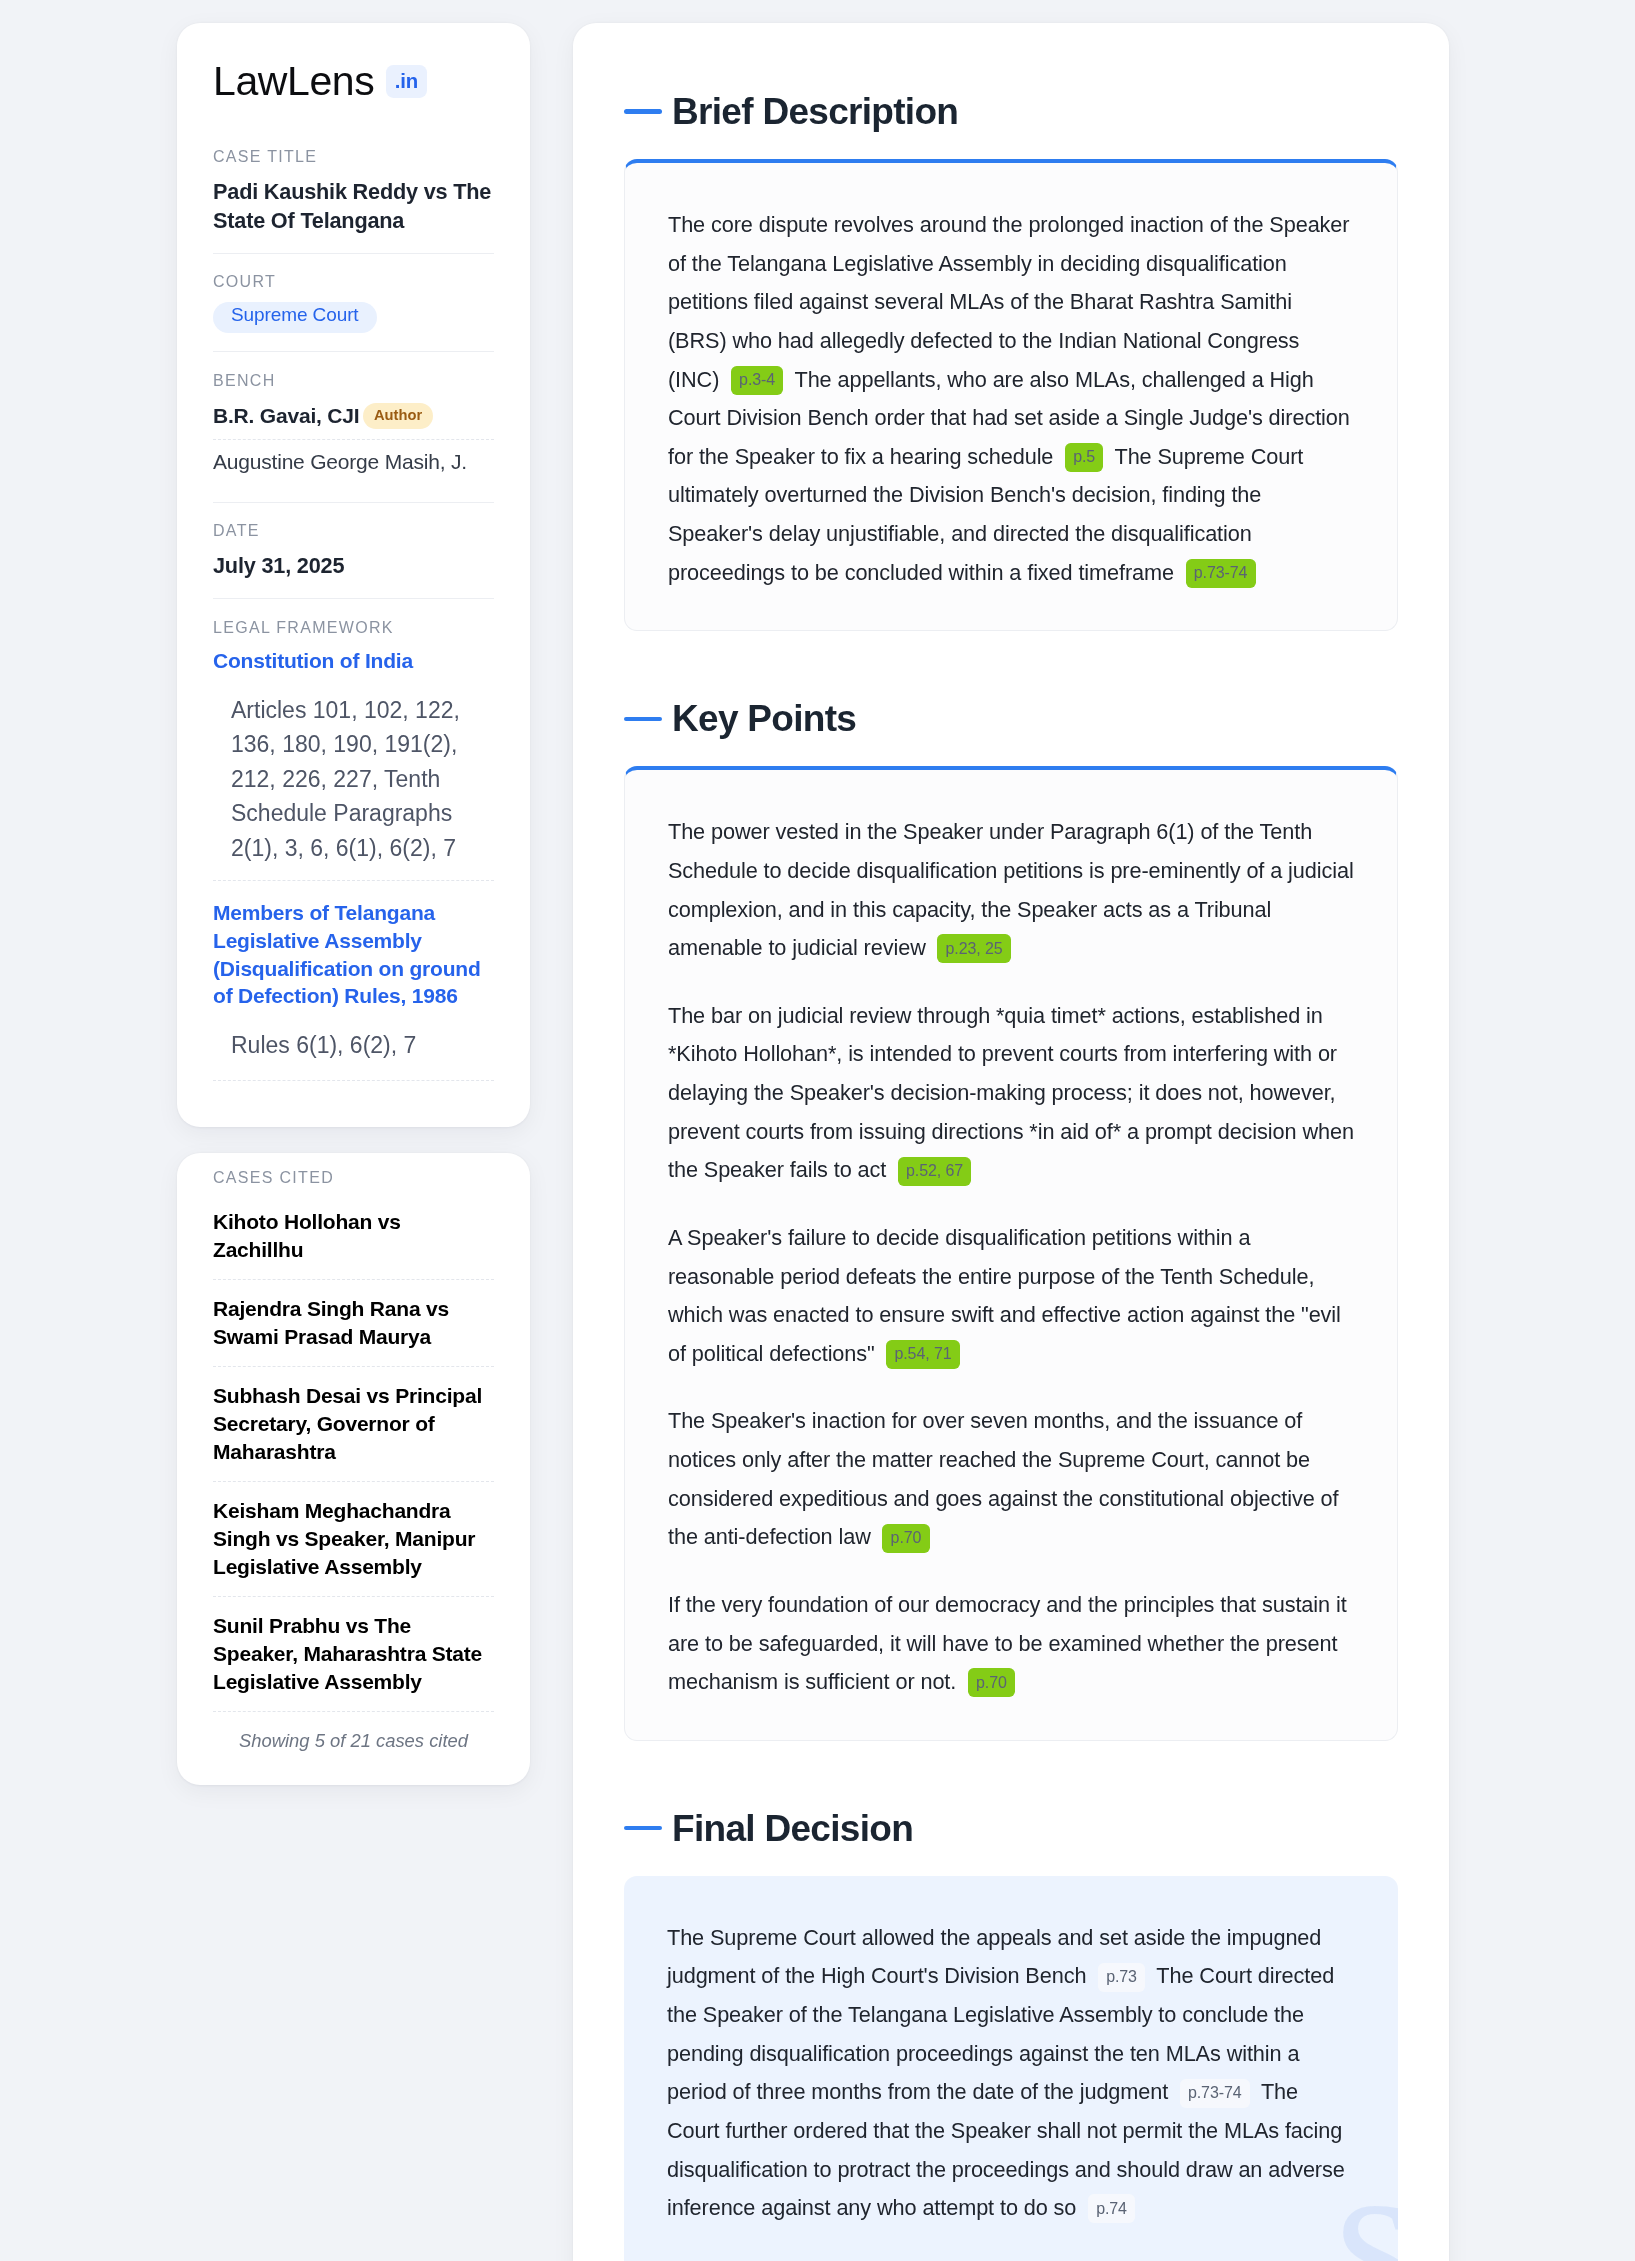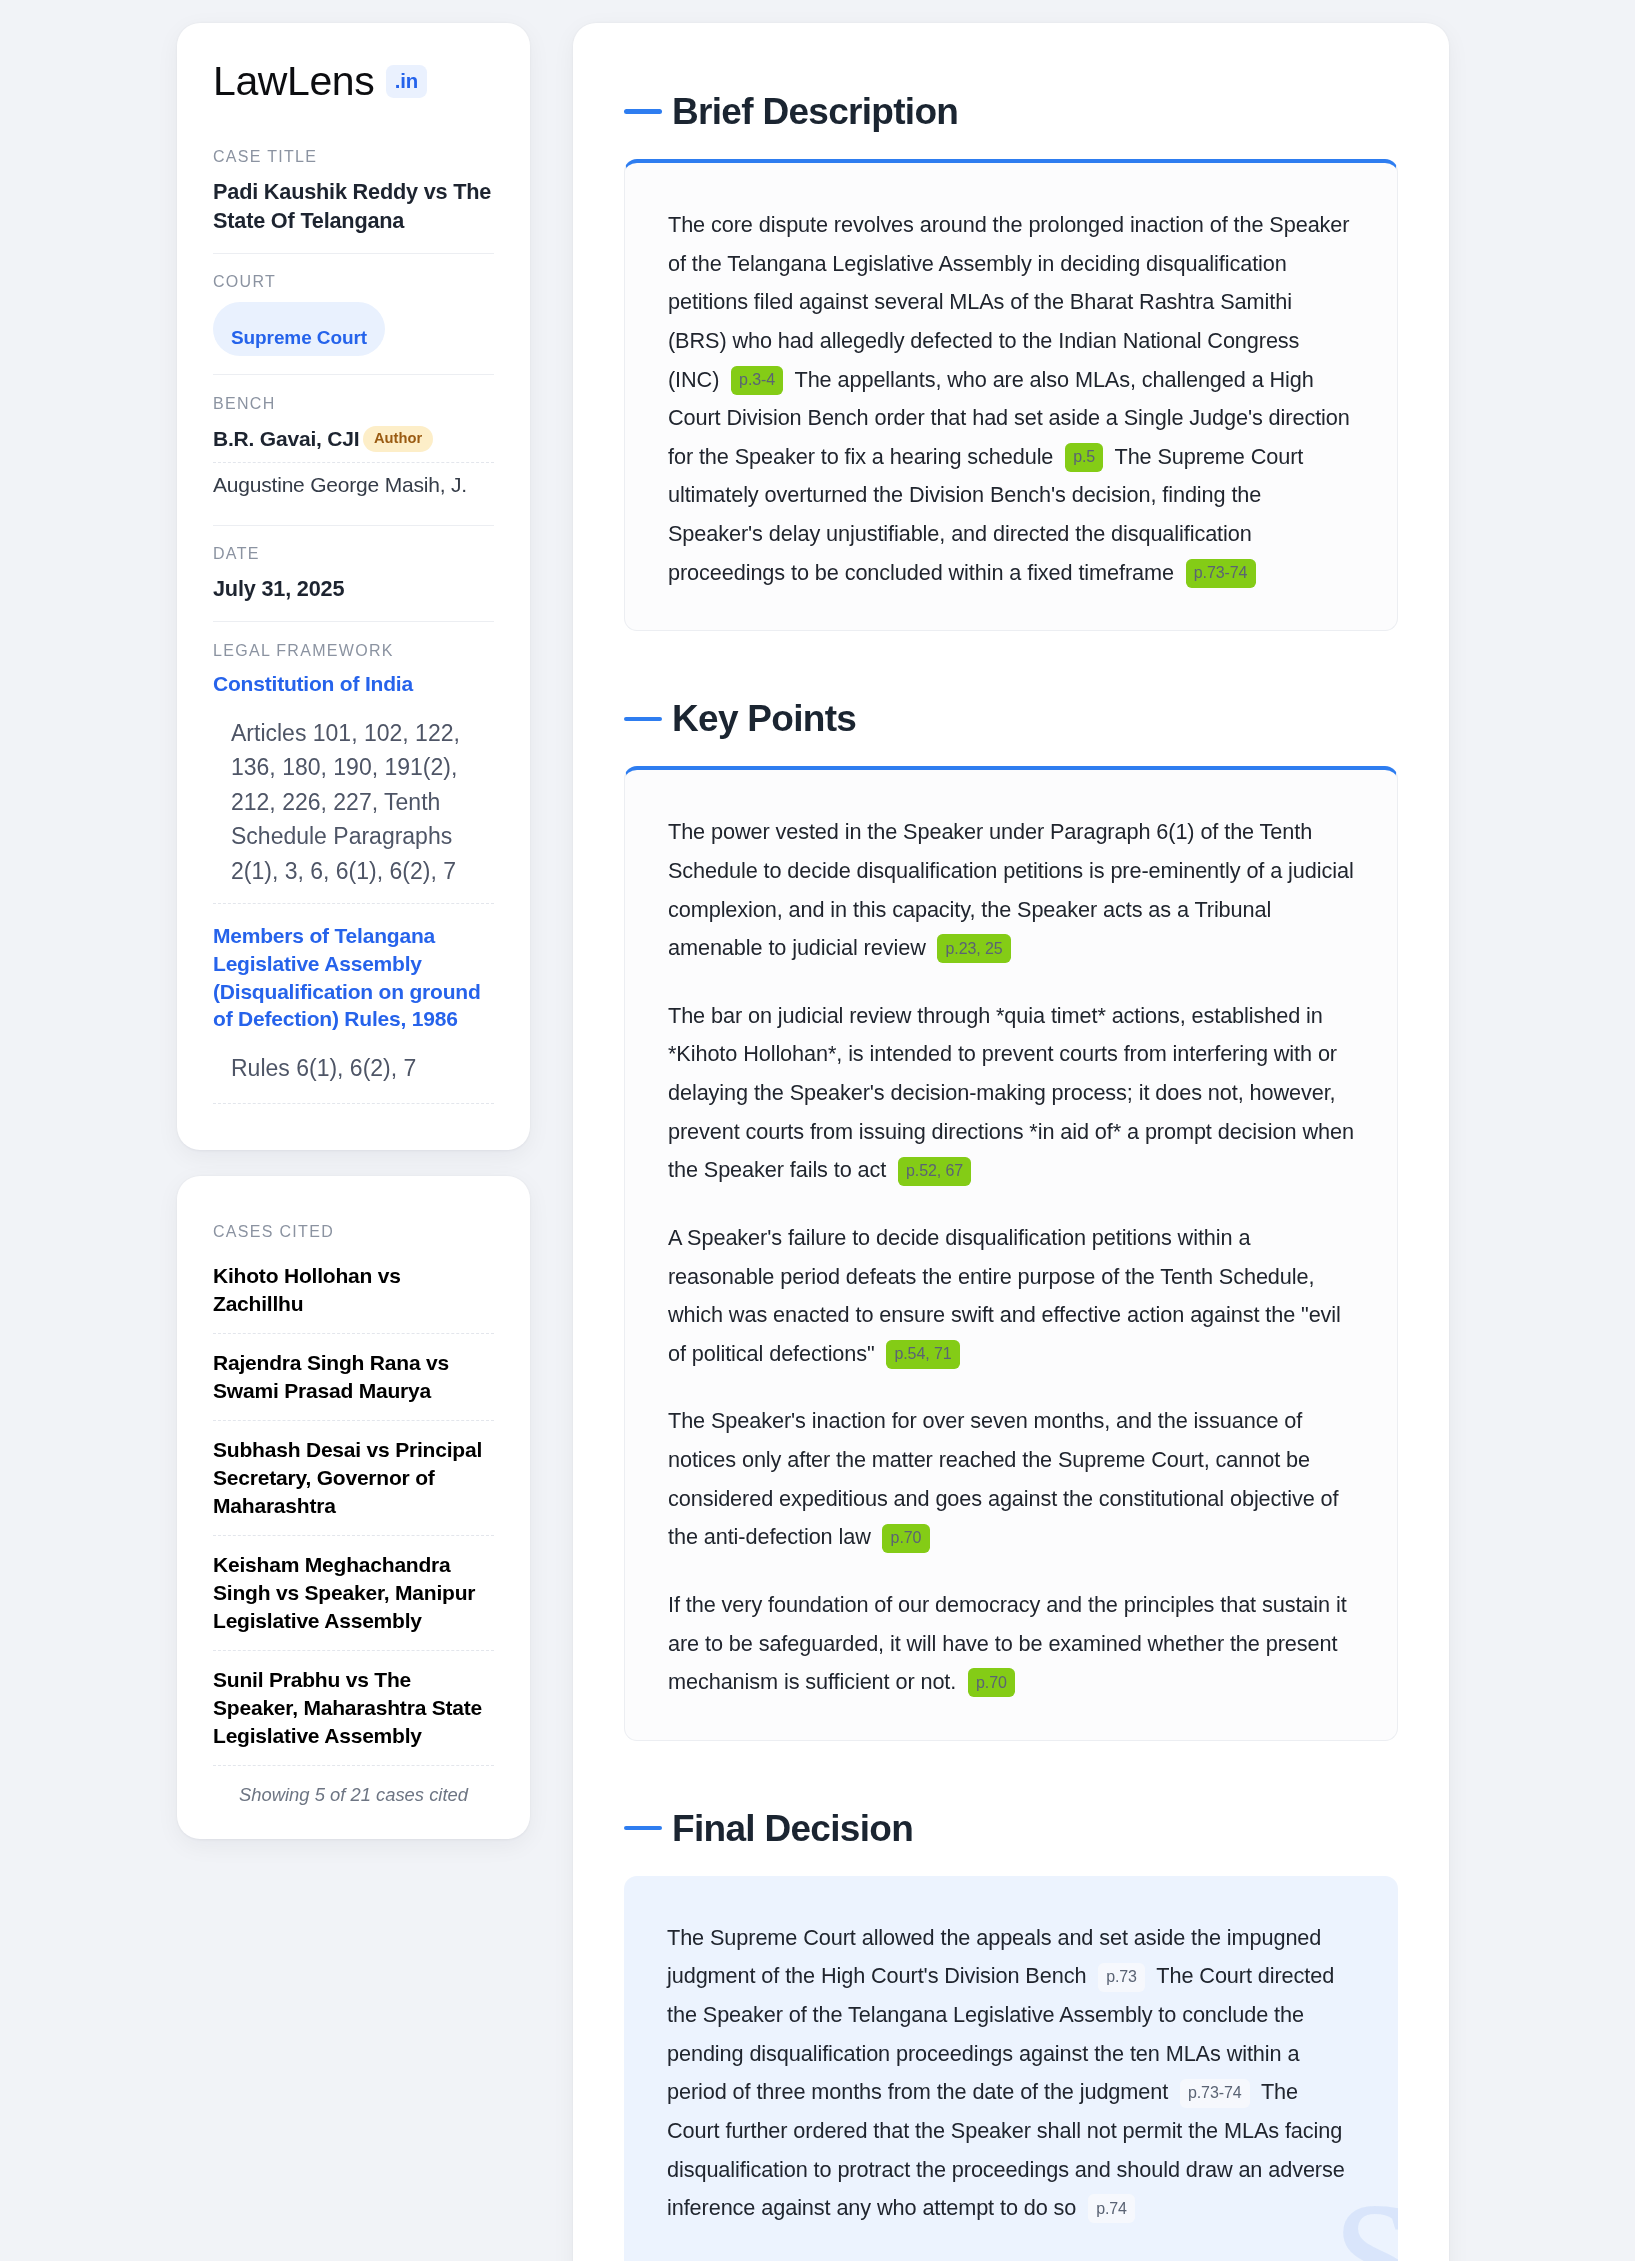--- a/index.html
+++ b/index.html
@@ -83,23 +83,23 @@
     color: #1d2430;
     line-height: 1.34;
     letter-spacing: -0.2px;
   }
 
   .pill-court {
     display: inline-block;
     background: #e9f1fe;
     color: #2563eb;
     font-size: 19px;
-    font-weight: bold;
+    font-weight: normal;
     border-radius: 817px;
-    padding: 26px 18px 9px 18px;
+    padding: 3px 18px 9px 18px;
     line-height: 1;
     letter-spacing: -0.1px;
   }
 
   .judge-row {
     display: flex;
     align-items: center;
     gap: 4px;
     padding: 3.3px 0 9.8px 0;
   }
@@ -144,21 +144,21 @@
   .law-entry + .law-entry {
     border-top: 1.3px dashed #e3e6ec;
     padding-top: 18px;
   }
   .framework-foot {
     border-top: 1.3px dashed #e3e6ec;
     margin-top: 3.3px;
   }
 
   
-  .cases-card { padding: 47px 36px 33px 36px; }
+  .cases-card { padding: 16px 36px 33px 36px; }
   .cases-label {
     font-size: 16px;
     letter-spacing: 1.3px;
     color: #8b93a1;
     text-transform: uppercase;
     margin-bottom: 21px;
   }
   .case-item {
     display: block;
     font-size: 21px;

